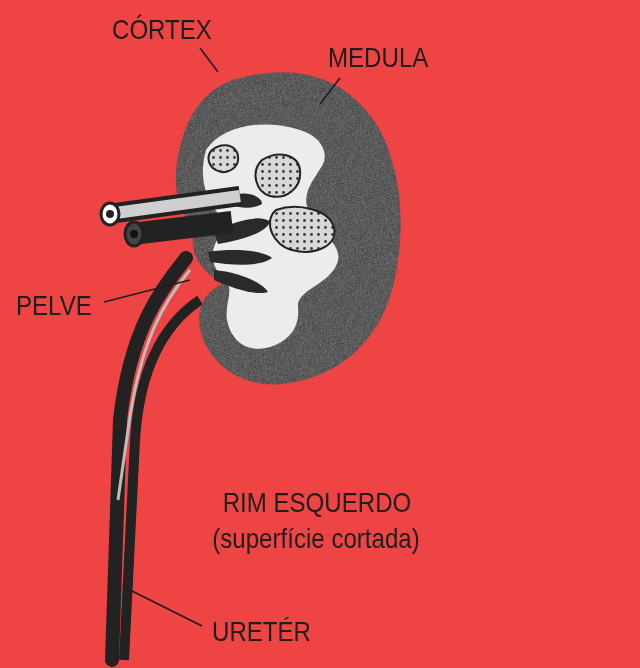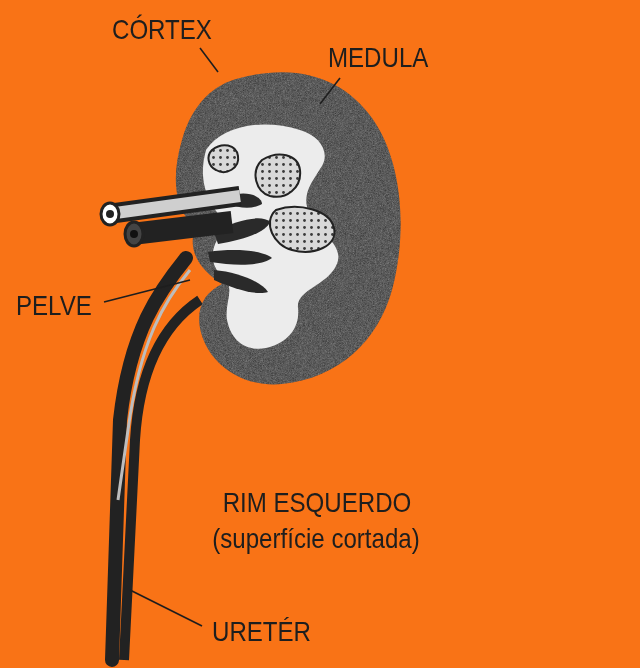--- a/index.html
+++ b/index.html
@@ -1,20 +1,20 @@
 <!DOCTYPE html>
 <html><head>
   <meta charset="utf-8">
   <style>
     html, body { margin: 0; padding: 0; background: #ffffff; }
     .canvas {
       position: relative;
       width: 640px;
       height: 668px;
-      background: #f97316;
+      background: #ef4444;
       overflow: hidden;
       font-family: "Liberation Sans", sans-serif;
       color: #1c1c1c;
     }
     .label {
       position: absolute;
       font-family: "Liberation Sans", sans-serif;
       font-size: 28px;
       letter-spacing: 0px;
       line-height: 1;

